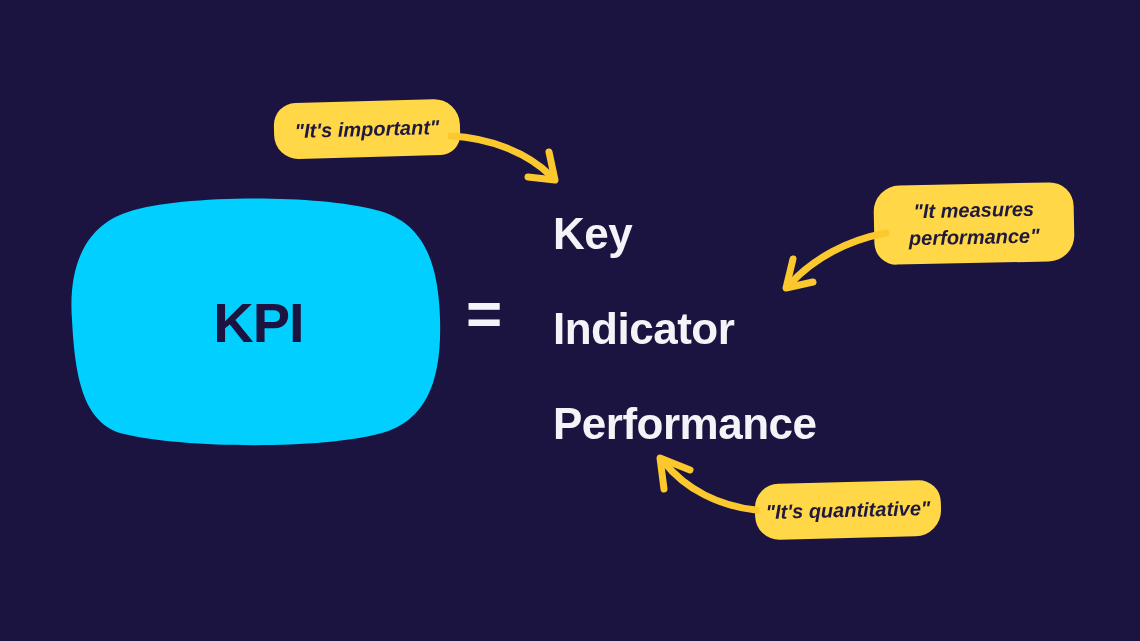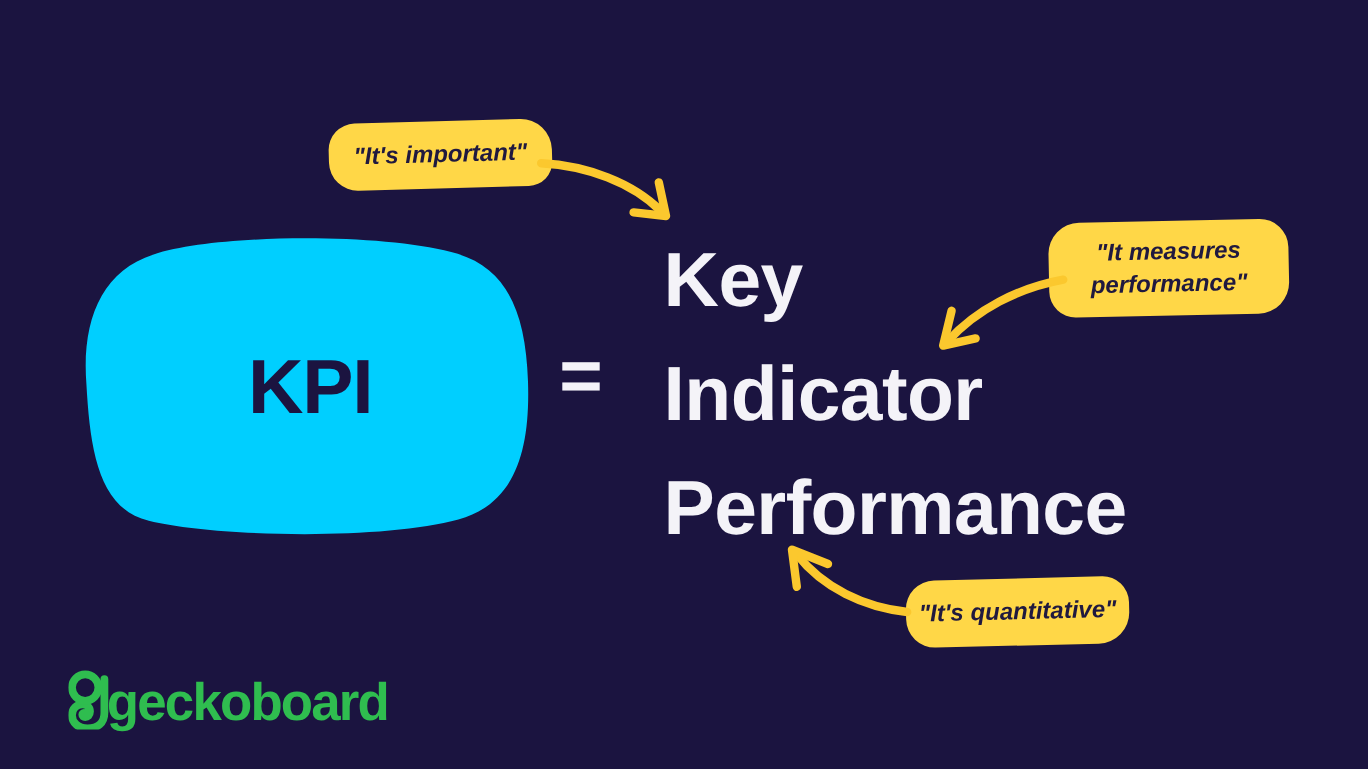--- a/index.html
+++ b/index.html
@@ -28,21 +28,21 @@
   }
   #blob-svg { display: block; width: 100%; height: 100%; }
   #kpi-label {
     position: absolute;
     left: 0; top: 0;
     width: 385px;
     height: 248px;
     display: flex;
     align-items: center;
     justify-content: center;
-    font-size: 64px;
+    font-size: 56px;
     font-weight: bold;
     letter-spacing: -1px;
     color: #1b1440;
     padding-left: 8px;
     box-sizing: border-box;
     user-select: none;
   }
 
   
   #equals {
@@ -56,21 +56,21 @@
   }
 
   
   #expansion {
     position: absolute;
     left: 553px;
     top: 186px;
     width: 420px;
   }
   .exp-line {
-    font-size: 64px;
+    font-size: 44px;
     font-weight: bold;
     color: #f4f3f8;
     line-height: 95px;
     letter-spacing: -0.5px;
     white-space: nowrap;
   }
 
   
   .bubble {
     position: absolute;
@@ -189,29 +189,14 @@
   </svg>
 
   <div class="bubble" id="bubble-quantitative">
     <span class="bubble-text">"It's quantitative"</span>
   </div>
   <svg class="arrow-svg" id="arrow-quantitative" viewBox="0 0 125 80">
     <path d="M 112 62 C 76 58, 42 42, 20 14" stroke="#fbc82e" stroke-width="7" fill="none" stroke-linecap="round"></path>
     <path d="M 46 22 L 16 10 L 20 41" stroke="#fbc82e" stroke-width="7" fill="none" stroke-linecap="round" stroke-linejoin="round"></path>
   </svg>
 
-  <div id="logo">
-    <svg id="logo-mark" width="34" height="54" viewBox="0 0 34 54">
-      <path d="M 30 12
-               L 30 40
-               C 30 49, 24 53, 16 53
-               C 8 53, 3 48, 3 42
-               C 3 36.5, 7 33, 11.5 33
-               C 15.5 33, 18 35.5, 18 39
-               C 18 42, 16 43.5, 14 43.5
-               C 12.6 43.5, 11.6 42.7, 11.6 41.6
-               C 11.6 40.7, 12.2 40.1, 13 40.1" stroke="#2fbd4f" stroke-width="6.5" fill="none" stroke-linecap="round" stroke-linejoin="round"></path>
-      <circle cx="14" cy="19" r="11" stroke="#2fbd4f" stroke-width="6.5" fill="none"></circle>
-    </svg>
-    <div id="logo-word">geckoboard</div>
-  </div>
 
 </div>
 
 </body></html>

